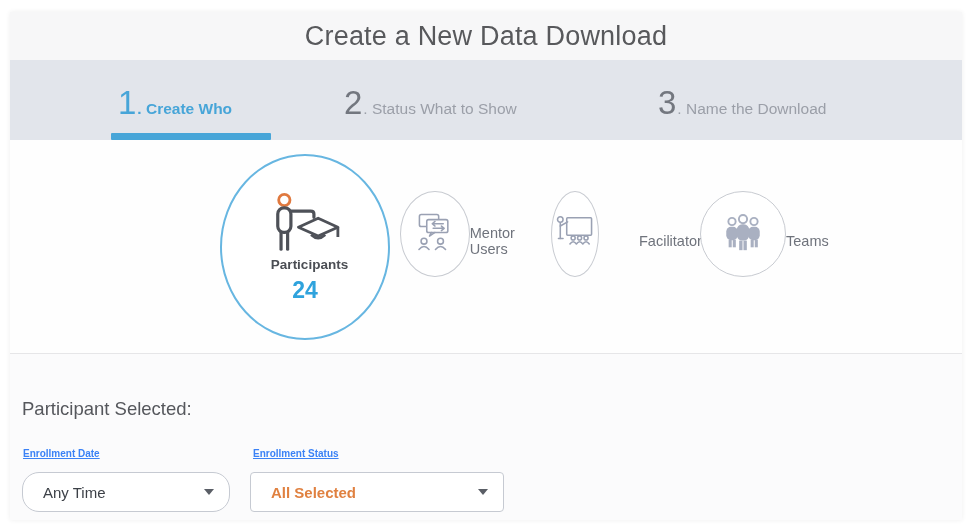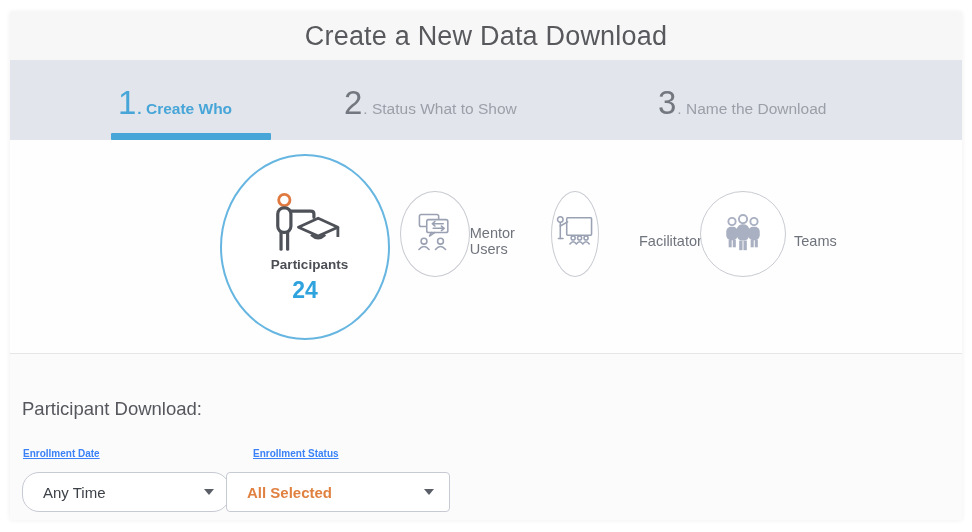--- a/index.html
+++ b/index.html
@@ -32,36 +32,36 @@
                 justify-content:center; cursor:pointer; }
   .big-option svg { display:block; margin-bottom:4px; }
   .participants-label { font-size:13.5px; color:#4b4e54; font-weight:600;margin-left:9px; }
   .participants-count { font-size:23px; font-weight:700; color:var(--count-blue,#2fa3dd); margin-top:5px; }
 
   .option { position:absolute; top:51px; width:140px; display:flex; 
             align-items:center; cursor:pointer; }
   .option .circ { width:86px; height:86px; border:1px solid var(--circle-border,#c8cbd1); border-radius:50%;
                   background:#fff; display:flex; align-items:center; justify-content:center; }
   .option-label { margin-top:14px; font-size:14.5px; color:#6f737c; }
-  .option-mentor { left:390px; } .option-facilitator { left:541px;gap:40px; } .option-teams { left:690px;gap:8px; }
+  .option-mentor { left:390px; } .option-facilitator { left:541px;gap:40px; } .option-teams { left:690px; }
 
   
   .divider { position:absolute; top:341px; left:0; right:0; height:1px; background:#e6e6e8; }
 
   
   .filters { position:absolute; top:342px; left:0; right:0; bottom:0; background:#fbfbfc; }
   .section-title { position:absolute; left:12px; top:44px; font-size:18.5px; color:#55575c; }
   .field-label { position:absolute; font-size:10px; font-weight:700; color:#3b82f6;text-decoration:underline; }
   .label-date { left:13px; top:94px; }
   .label-status { left:243px; top:94px; }
   .dropdown { position:absolute; top:118px; height:40px; background:#ffffff;
               border:1px solid #c6cad2; border-radius:4px; display:flex; align-items:center;
               justify-content:space-between; padding:0 15px 0 20px; cursor:pointer; }
   .dd-date { left:12px; width:208px;border-radius:17px; }
-  .dd-status { left:216px; width:224px; }
+  .dd-status { left:240px; width:254px; }
   .dd-value { font-size:15px; color:#3c4047; }
   .dd-status .dd-value { color:var(--accent-orange,#e08140); font-weight:600; }
   .caret { width:0; height:0; border-left:5px solid transparent; border-right:5px solid transparent;
            border-top:6px solid #5a5e66; margin-left:10px; }
 </style>
 </head>
 <body>
 
 <div class="stage">
   <div class="card">
@@ -174,21 +174,21 @@
             </svg>
           </span>
         </div>
         <span class="option-label">Teams</span>
       </div>
     </div>
 
     <div class="divider"></div>
 
     <div class="filters">
-      <div class="section-title">Participant Download:</div>
+      <div class="section-title">Participant Selected:</div>
 
       <div class="field-label label-date">Enrollment Date</div>
       <div class="field-label label-status">Enrollment Status</div>
 
       <div class="dropdown dd-date">
         <span class="dd-value">Any Time</span>
         <span class="caret"></span>
       </div>
 
       <div class="dropdown dd-status">

